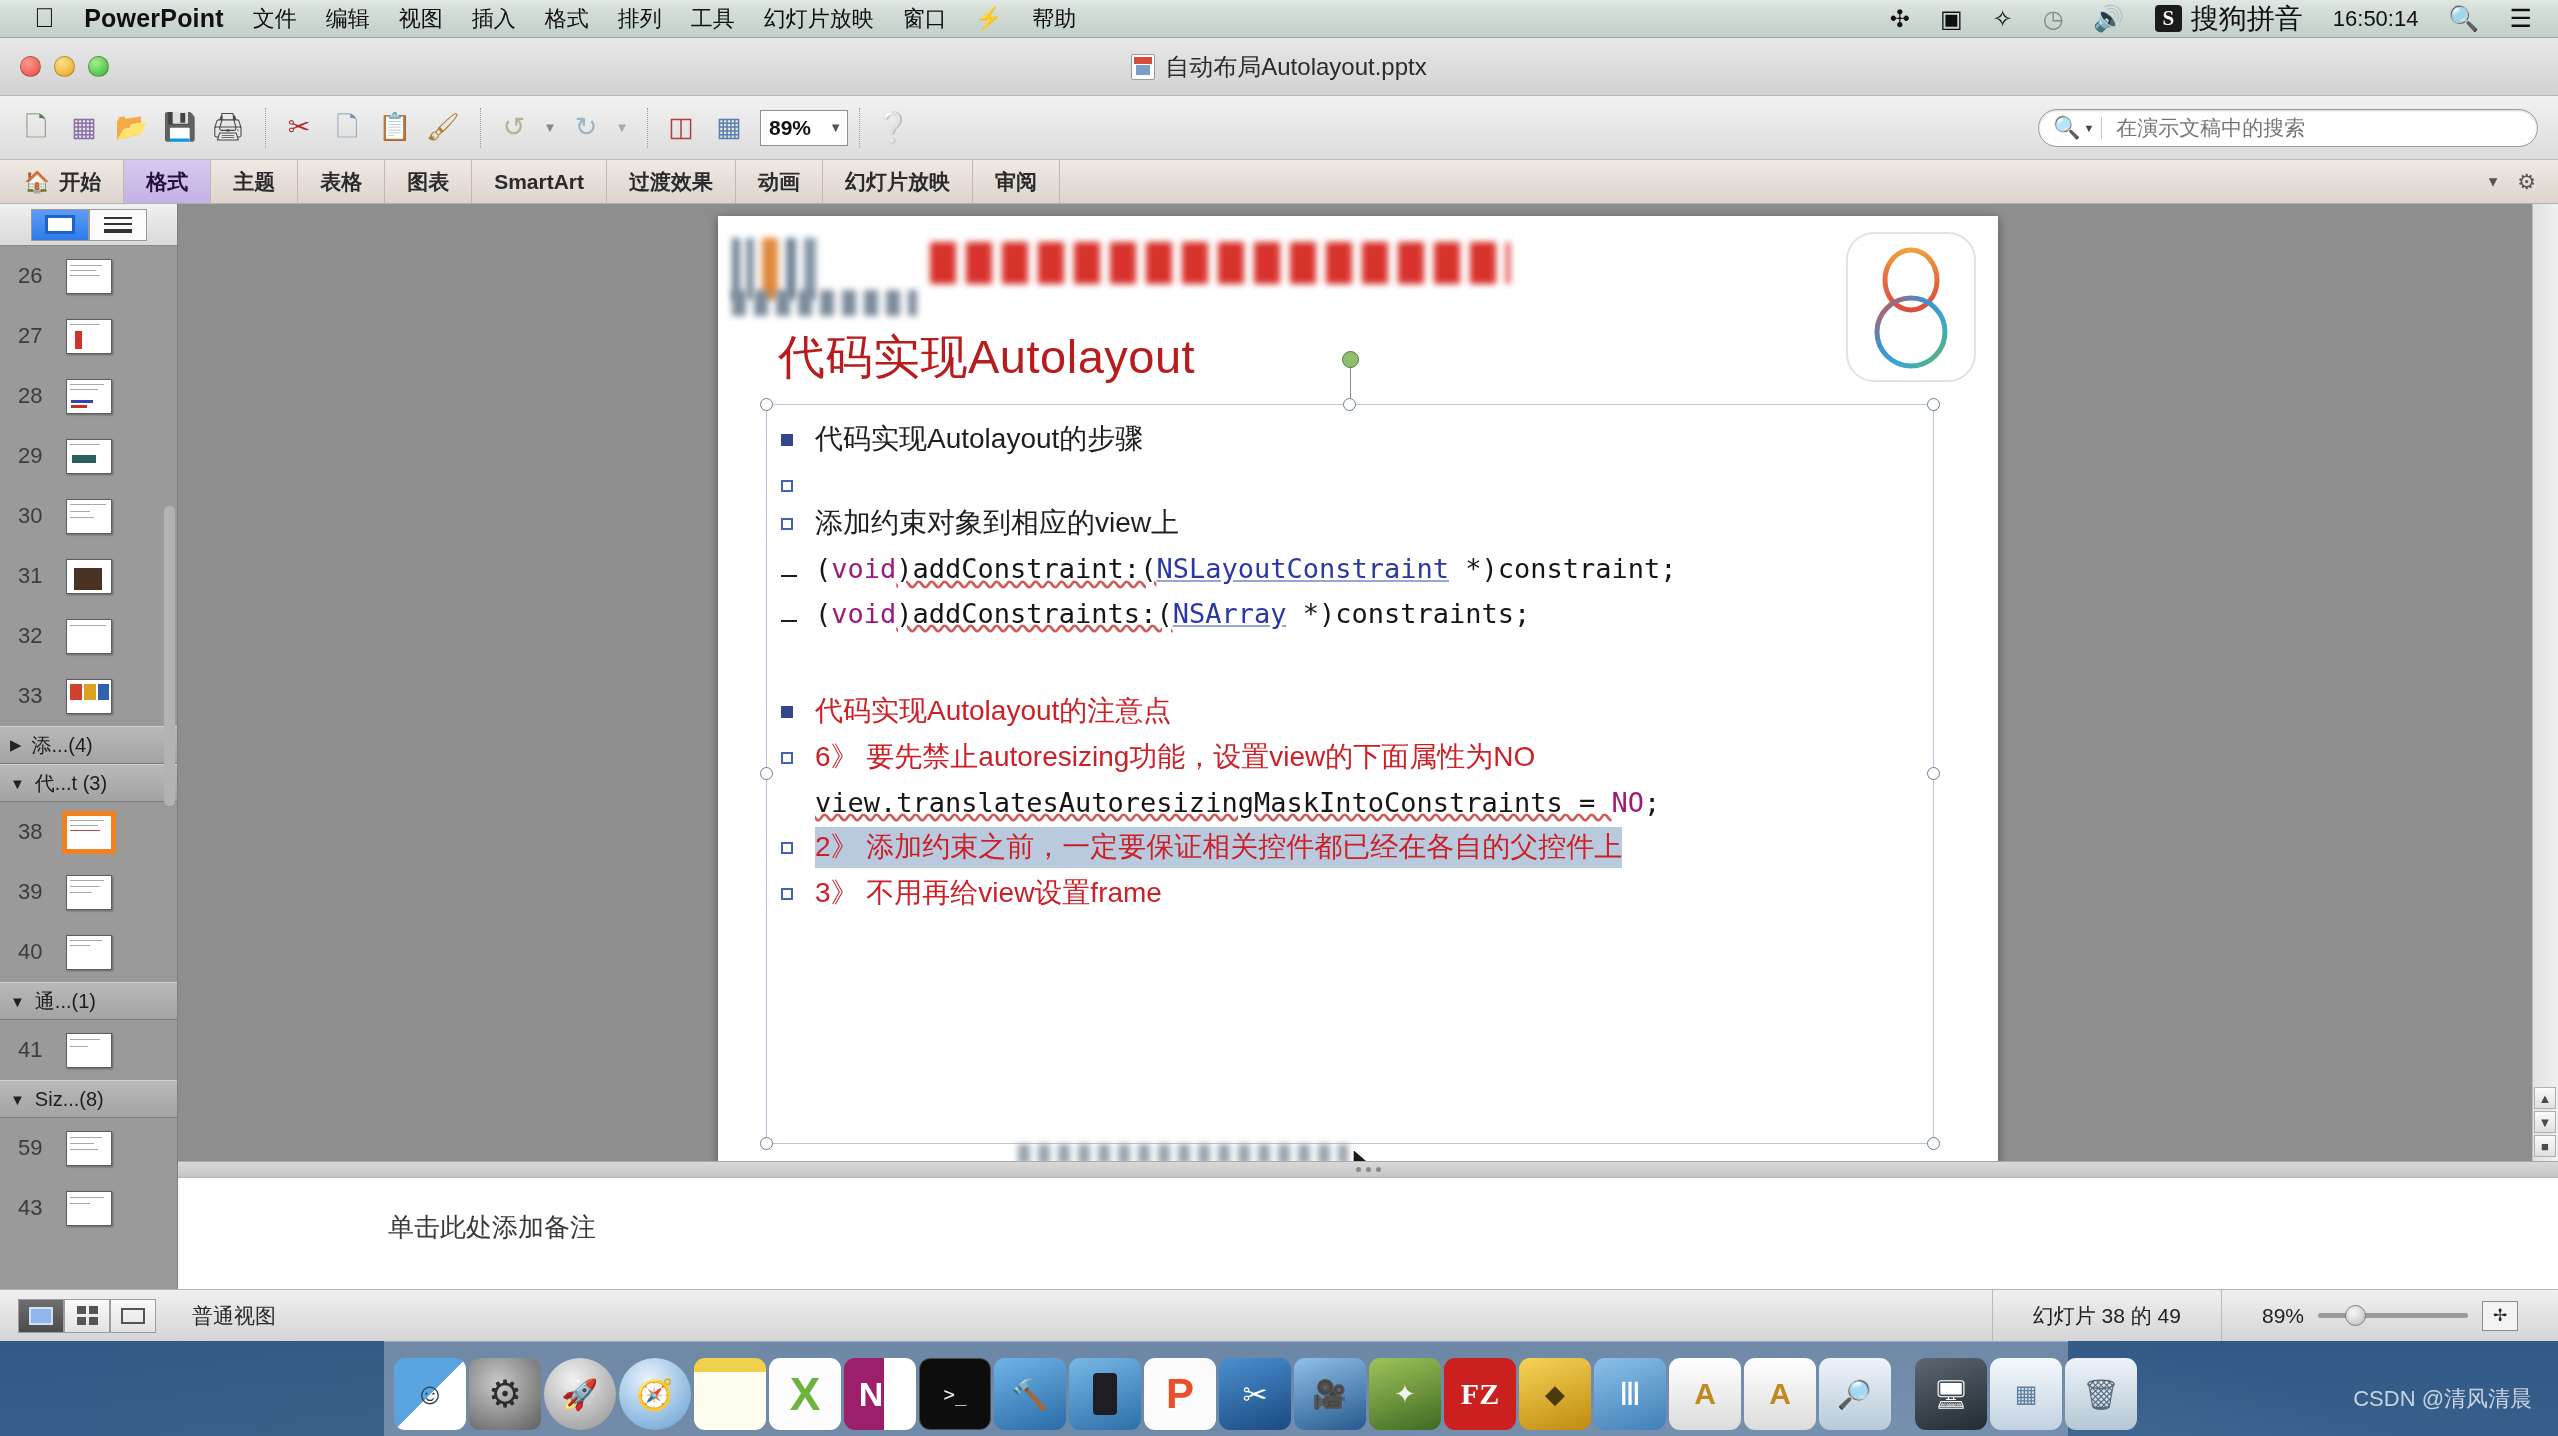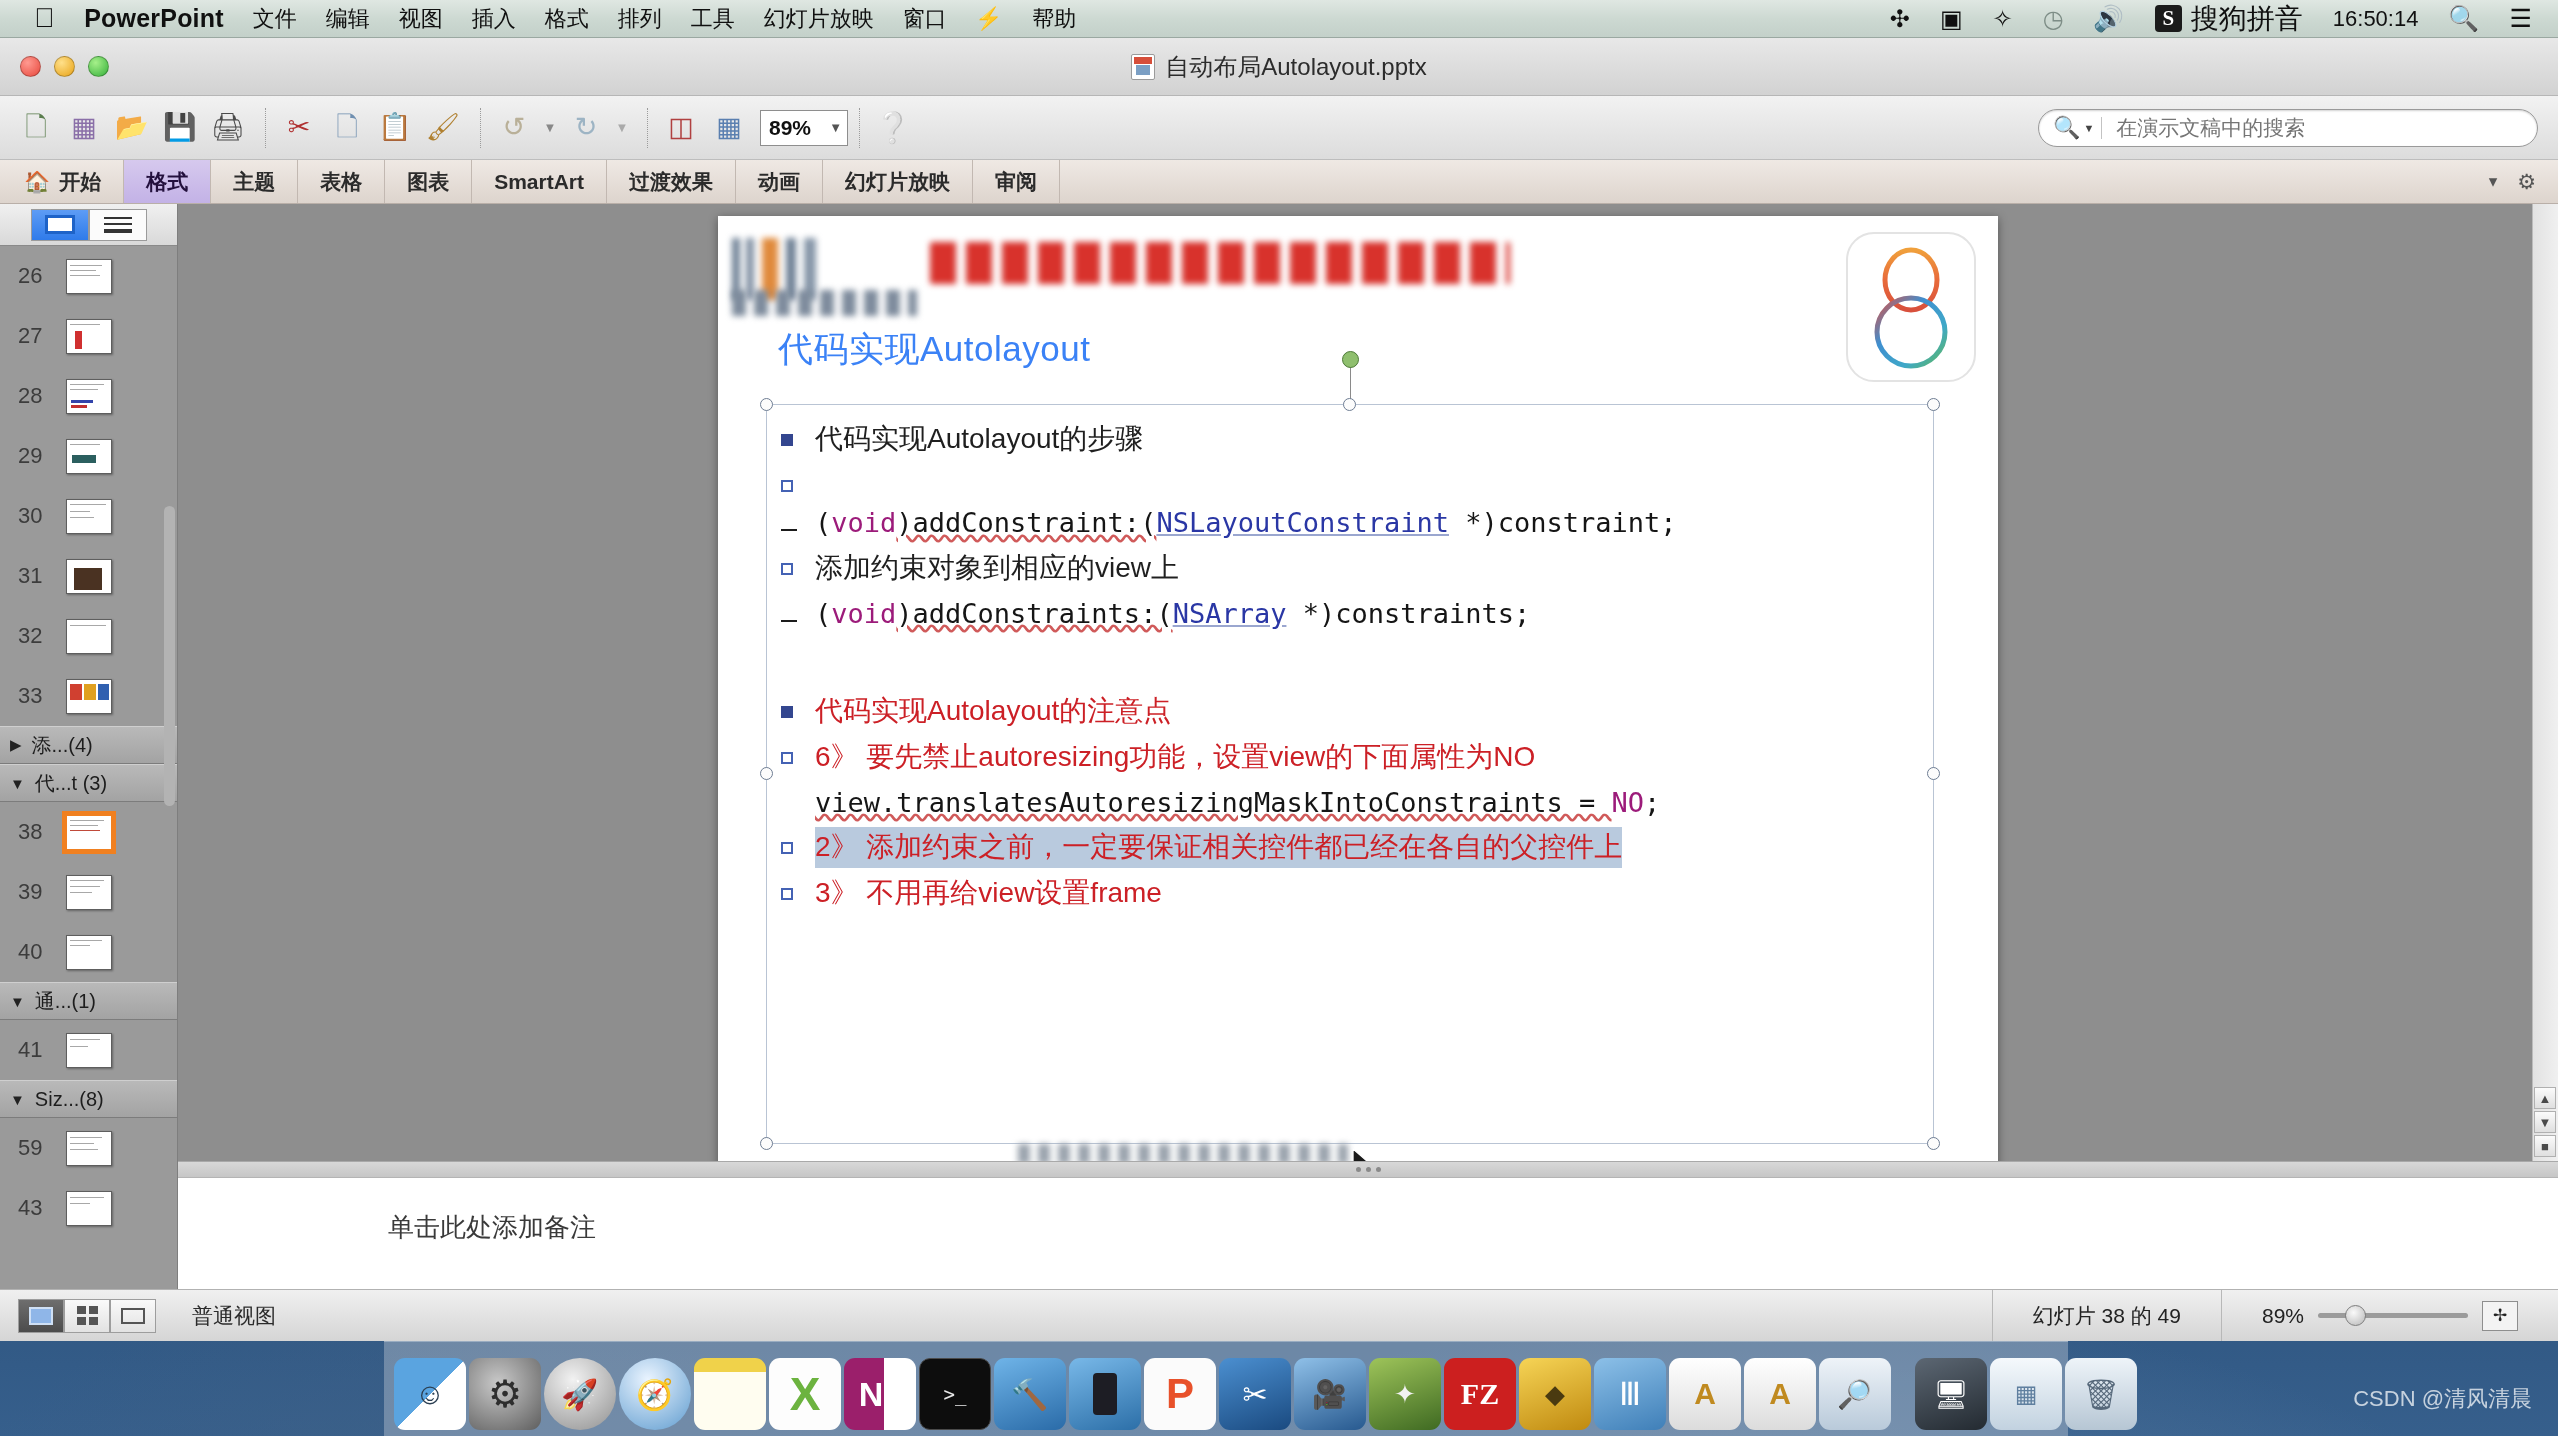--- a/index.html
+++ b/index.html
@@ -198,21 +198,21 @@
     background: repeating-linear-gradient(90deg,#d8322c 0 26px, rgba(255,255,255,.25) 26px 36px);
     border-radius: 2px;
   }
   .ios-logo {
     position: absolute; right: 22px; top: 16px; width: 130px; height: 150px;
     background: #fff; border: 2px solid #e3e3e3; border-radius: 28px;
     display: flex; align-items: center; justify-content: center;
   }
   .slide-title {
     position: absolute; left: 60px; top: 110px;
-    font-size: 35px; color: #3b82f6; letter-spacing: .5px;
+    font-size: 47px; color: #b91c1c; letter-spacing: .5px;
     font-family: "Liberation Sans", sans-serif;
   }
 
   
   .content-box {
     position: absolute; left: 48px; top: 188px; width: 1168px; height: 740px;
     border: 1px solid #b9c4d4;
   }
   .handle {
     position: absolute; width: 13px; height: 13px; background: #fcfcfc;
@@ -635,27 +635,27 @@
                 <div class="bl">
                   <span class="bmark"><i class="sq-filled"></i></span>
                   <span class="btext">代码实现Autolayout的步骤</span>
                 </div>
 
                 <div class="bl">
                   <span class="bmark"><i class="sq-hollow"></i></span>
                 </div>
 
                 <div class="bl">
+                  <span class="bmark"><i class="sq-hollow"></i></span>
+                  <span class="btext">添加约束对象到相应的view上</span>
+                </div>
+
+                <div class="bl">
                   <span class="bmark"><i class="dash"></i></span>
                   <span class="code"><span>(</span><span class="kw-void">void</span><span class="under-sq">)addConstraint:(</span><span class="cls">NSLayoutConstraint</span><span> *)constraint;</span></span>
-                </div>
-
-                <div class="bl">
-                  <span class="bmark"><i class="sq-hollow"></i></span>
-                  <span class="btext">添加约束对象到相应的view上</span>
                 </div>
 
                 <div class="bl">
                   <span class="bmark"><i class="dash"></i></span>
                   <span class="code"><span>(</span><span class="kw-void">void</span><span class="under-sq">)addConstraints:(</span><span class="cls">NSArray</span><span> *)constraints;</span></span>
                 </div>
 
                 <div class="bl" style="height:48px;">
                   <span class="bmark"></span>
                   <span class="btext">&nbsp;</span>

